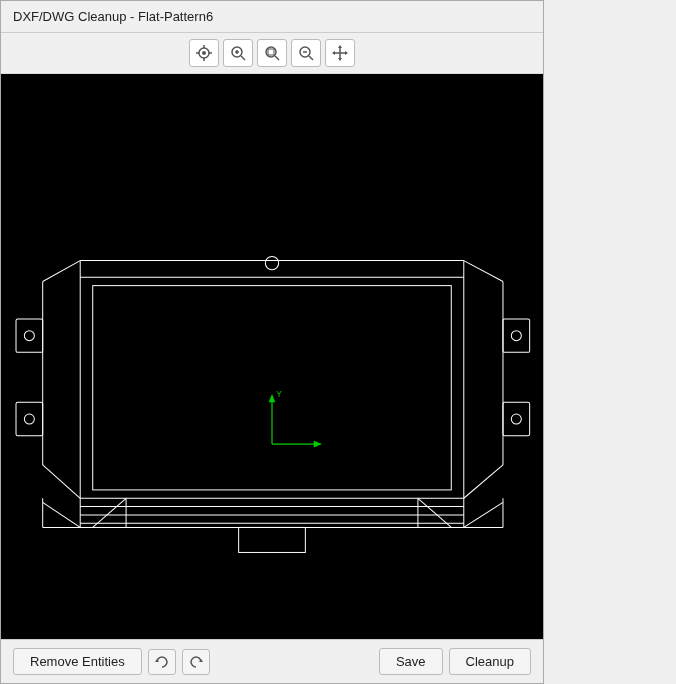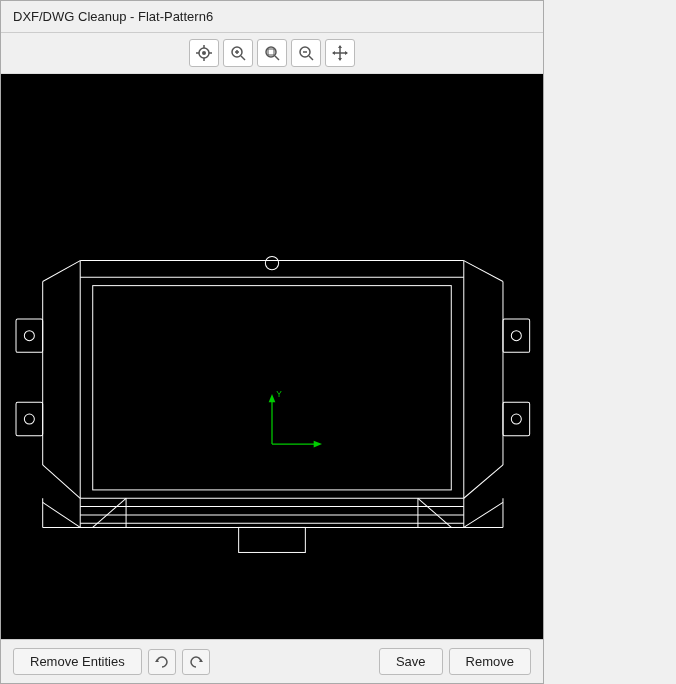--- a/index.html
+++ b/index.html
@@ -249,16 +249,16 @@
       </div>
       <div class="icon-btn" title="Redo">
         <svg width="14" height="14" viewBox="0 0 14 14" fill="none">
           <path d="M12 7 C12 4 9.5 2 7 2 C4.5 2 2 4.5 2 7 C2 9.5 4.5 12 7 12" stroke="#555" stroke-width="1.5" fill="none"></path>
           <polygon points="12,4 14,7 10,7" fill="#555"></polygon>
         </svg>
       </div>
     </div>
     <div class="bottom-bar-right">
       <button class="btn">Save</button>
-      <button class="btn">Remove</button>
+      <button class="btn">Cleanup</button>
     </div>
   </div>
 </div>
 
 </body></html>

